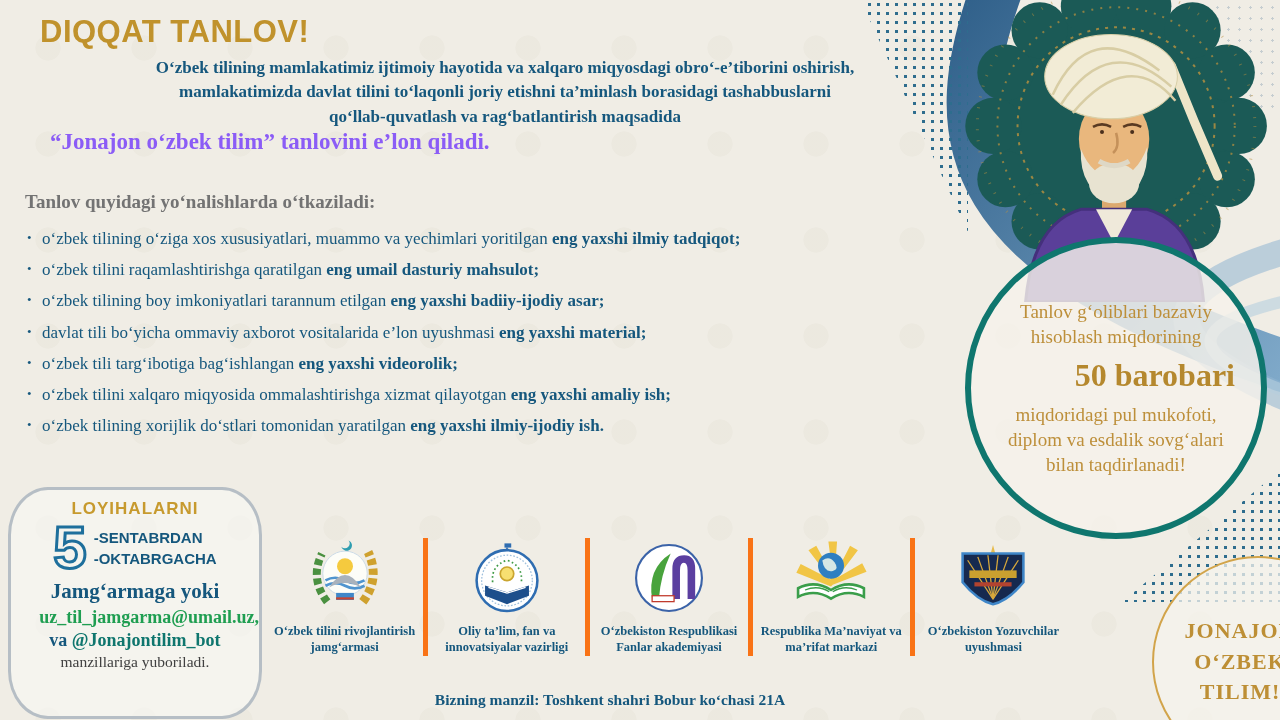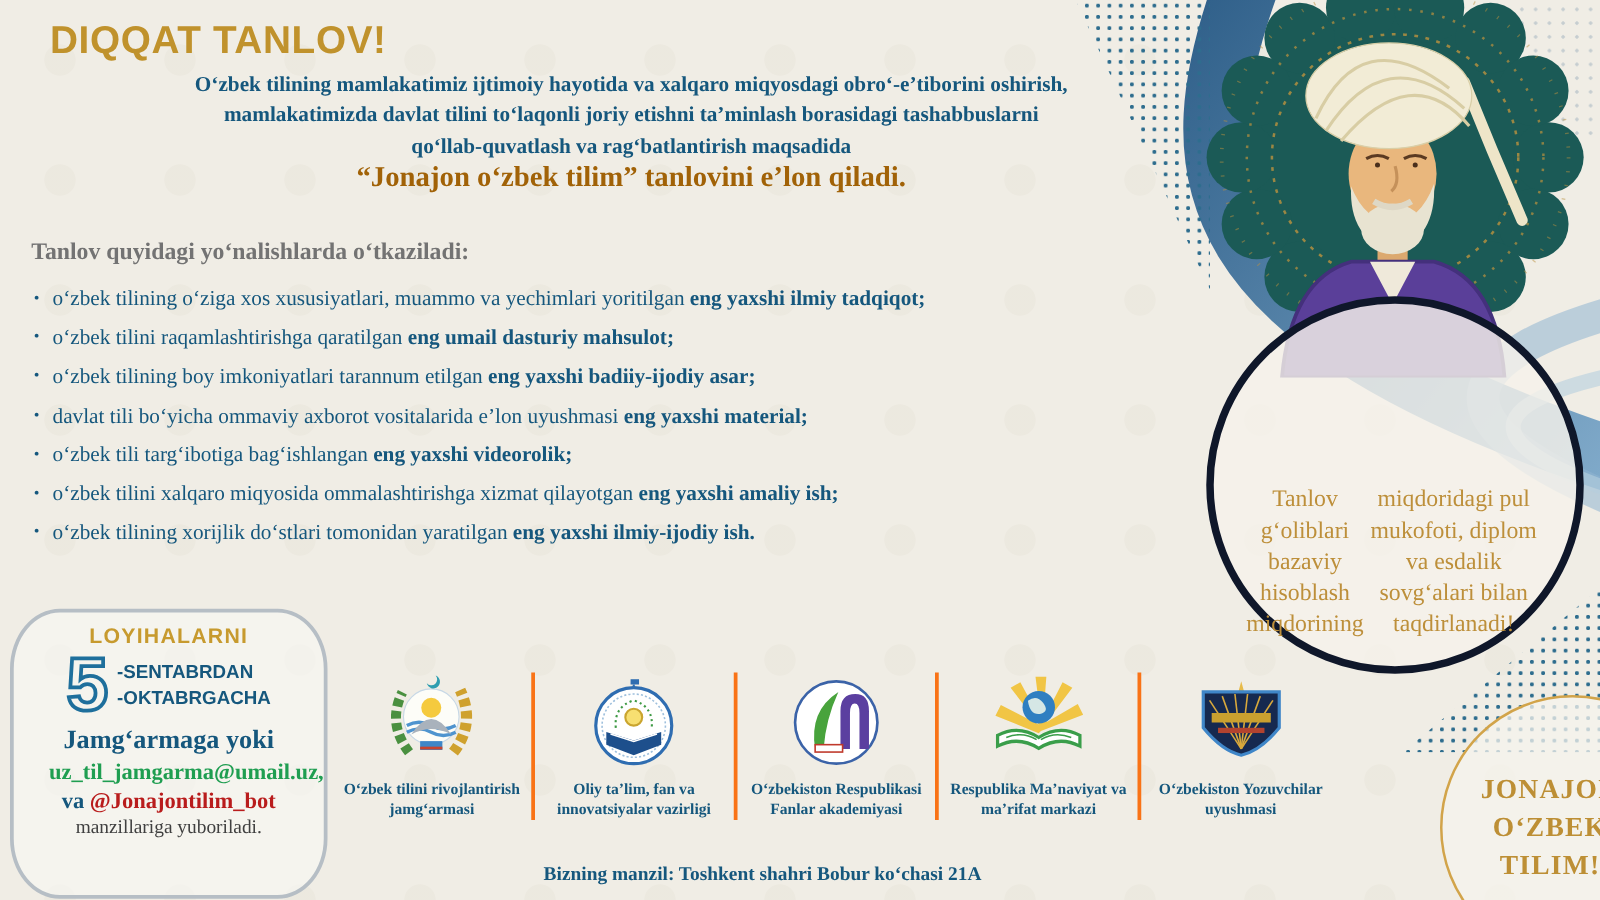--- a/index.html
+++ b/index.html
@@ -22,61 +22,61 @@
   .dots-b{left:1122px;top:462px;width:168px;height:140px;clip-path:polygon(100% 0,100% 100%,0 100%);}
   .dots-c{left:1190px;top:2px;width:88px;height:112px;
     background-image:radial-gradient(#a9b8c2 1.2px, transparent 1.4px);background-size:11px 11px;opacity:.6;}
   .medallion{position:absolute;left:920px;top:-10px;width:362px;height:312px;}
 
   
   .page-title{position:absolute;left:40px;top:14px;width:860px;margin:0;
     font-family:"Liberation Sans", sans-serif;font-weight:bold;font-size:31px;letter-spacing:.5px;color:#c0922c;}
   .intro{position:absolute;left:50px;top:56px;width:910px;margin:0;text-align:center;
     color:#15577d;font-weight:bold;font-size:17px;line-height:1.44;}
-  .intro-em{position:absolute;left:50px;top:129px;width:910px;margin:0;text-align:center;
-    color:#a16207;font-weight:bold;font-size:23px;}
+  .intro-em{position:absolute;left:50px;top:129px;width:910px;margin:0;text-align:left;
+    color:#8b5cf6;font-weight:bold;font-size:23px;}
 
   
   .directions{position:absolute;left:25px;top:191px;width:905px;}
   .directions h2{margin:0 0 17px 0;font-size:19px;font-weight:bold;color:#737373;}
   .directions ul{list-style:none;margin:0;padding:0;}
   .directions li{position:relative;padding-left:17px;margin-bottom:13px;
     font-size:17px;color:#15577d;line-height:1.07;}
   .directions li::before{content:'\2022';position:absolute;left:2px;top:1px;font-size:13px;}
   .directions li b{font-weight:bold;}
 
   
   .prize-circle{position:absolute;left:965px;top:237px;width:302px;height:302px;box-sizing:border-box;
-    border-radius:50%;border:6px solid #0f172a;background:rgba(245,242,234,.82);
-    display:flex;flex-direction:row;justify-content:center;align-items:flex-end;
+    border-radius:50%;border:6px solid #0f766e;background:rgba(245,242,234,.82);
+    display:flex;flex-direction:column;justify-content:center;align-items:flex-end;
     text-align:center;padding:18px 26px;color:#bd8f3a;z-index:4;}
   .pc-line{margin:3px 0;font-size:19px;line-height:1.32;}
   .pc-big{margin:5px 0;font-size:32px;font-weight:bold;color:#b5882e;}
 
   
   .deadline-badge{position:absolute;left:8px;top:487px;width:254px;height:232px;box-sizing:border-box;
     border:3px solid #b6bec5;border-radius:40px/48px;background:rgba(248,247,243,.65);
     text-align:center;padding-top:9px;z-index:3;}
   .db-title{font-family:"Liberation Sans", sans-serif;font-weight:bold;font-size:17px;letter-spacing:1px;color:#c79a2e;}
   .db-date{display:flex;justify-content:center;align-items:center;gap:7px;margin:0 0 3px 0;}
   .db-five{font-family:"Liberation Sans", sans-serif;font-weight:bold;font-size:60px;line-height:.95;
     color:#1e6f9c;-webkit-text-fill-color:transparent;-webkit-text-stroke:3px #1e6f9c;}
   .db-range{text-align:left;font-family:"Liberation Sans", sans-serif;font-weight:bold;font-size:15px;
     color:#15577d;line-height:1.4;}
   .db-range span{display:block;}
   .db-l1{font-size:21px;font-weight:bold;color:#15577d;margin:1px 0 3px;}
   .db-email{font-size:18px;font-weight:bold;color:#1f9e51;margin:2px 0;text-align:right;}
   .db-l2{font-size:18px;font-weight:bold;margin:2px 0;}
-  .db-l2 .conj{color:#15577d;} .db-l2 .bot{color:#b91c1c;}
+  .db-l2 .conj{color:#15577d;} .db-l2 .bot{color:#0f766e;}
   .db-l3{font-size:15.5px;color:#404040;margin-top:2px;}
 
   
   .partners{position:absolute;left:266px;top:538px;width:806px;display:flex;align-items:stretch;z-index:2;}
   .partner{flex:1;display:flex;flex-direction:column;align-items:center;padding:0 7px;}
-  .partner:not(:last-child){border-right:3px solid #f97316;}
+  .partner:not(:last-child){border-right:5px solid #f97316;}
   .partner .logo{height:78px;display:flex;align-items:flex-end;justify-content:center;}
   .p-label{margin-top:7px;font-size:12.5px;font-weight:bold;color:#15577d;text-align:center;line-height:1.3;}
 
   
   .slogan-circle{position:absolute;left:1152px;top:556px;width:212px;height:212px;box-sizing:border-box;
     border-radius:50%;border:2px solid #d2a44a;background:rgba(246,243,236,.75);
     display:flex;flex-direction:column;align-items:center;justify-content:center;text-align:center;
     font-weight:bold;font-size:22px;letter-spacing:1px;line-height:1.4;color:#bd8f35;z-index:5;
     padding-right:36px;}
 
@@ -163,20 +163,21 @@
       <li><span>o‘zbek tilining boy imkoniyatlari tarannum etilgan </span><b>eng yaxshi badiiy-ijodiy asar;</b></li>
       <li><span>davlat tili bo‘yicha ommaviy axborot vositalarida e’lon uyushmasi </span><b>eng yaxshi material;</b></li>
       <li><span>o‘zbek tili targ‘ibotiga bag‘ishlangan </span><b>eng yaxshi videorolik;</b></li>
       <li><span>o‘zbek tilini xalqaro miqyosida ommalashtirishga xizmat qilayotgan </span><b>eng yaxshi amaliy ish;</b></li>
       <li><span>o‘zbek tilining xorijlik do‘stlari tomonidan yaratilgan </span><b>eng yaxshi ilmiy-ijodiy ish.</b></li>
     </ul>
   </section>
 
   <div class="prize-circle">
     <p class="pc-line">Tanlov g‘oliblari bazaviy hisoblash miqdorining</p>
+    <p class="pc-big">50 barobari</p>
     <p class="pc-line">miqdoridagi pul mukofoti, diplom va esdalik sovg‘alari bilan taqdirlanadi!</p>
   </div>
 
   <div class="deadline-badge">
     <div class="db-title">LOYIHALARNI</div>
     <div class="db-date">
       <span class="db-five">5</span>
       <span class="db-range">
         <span>-SENTABRDAN</span>
         <span>-OKTABRGACHA</span>

